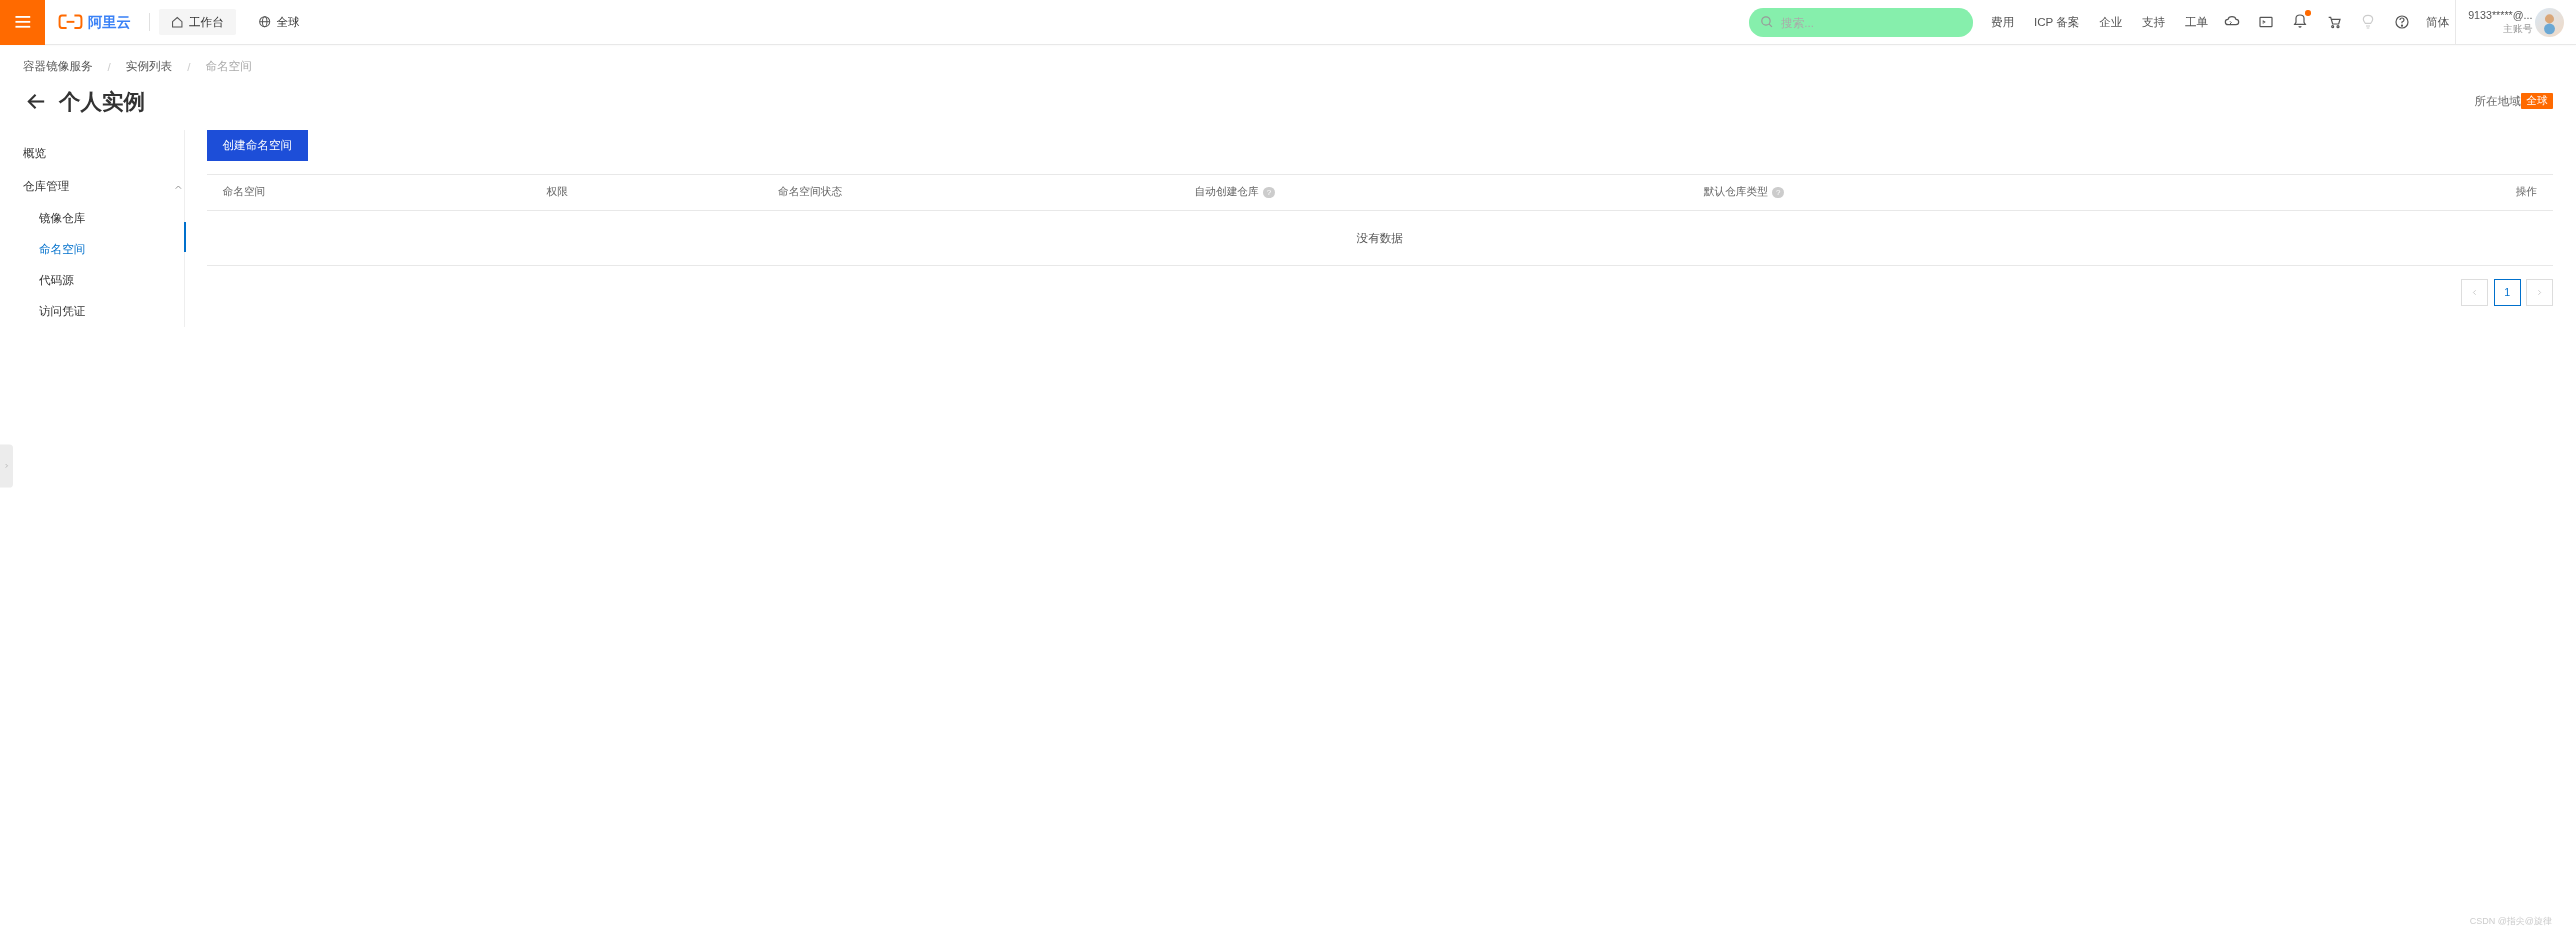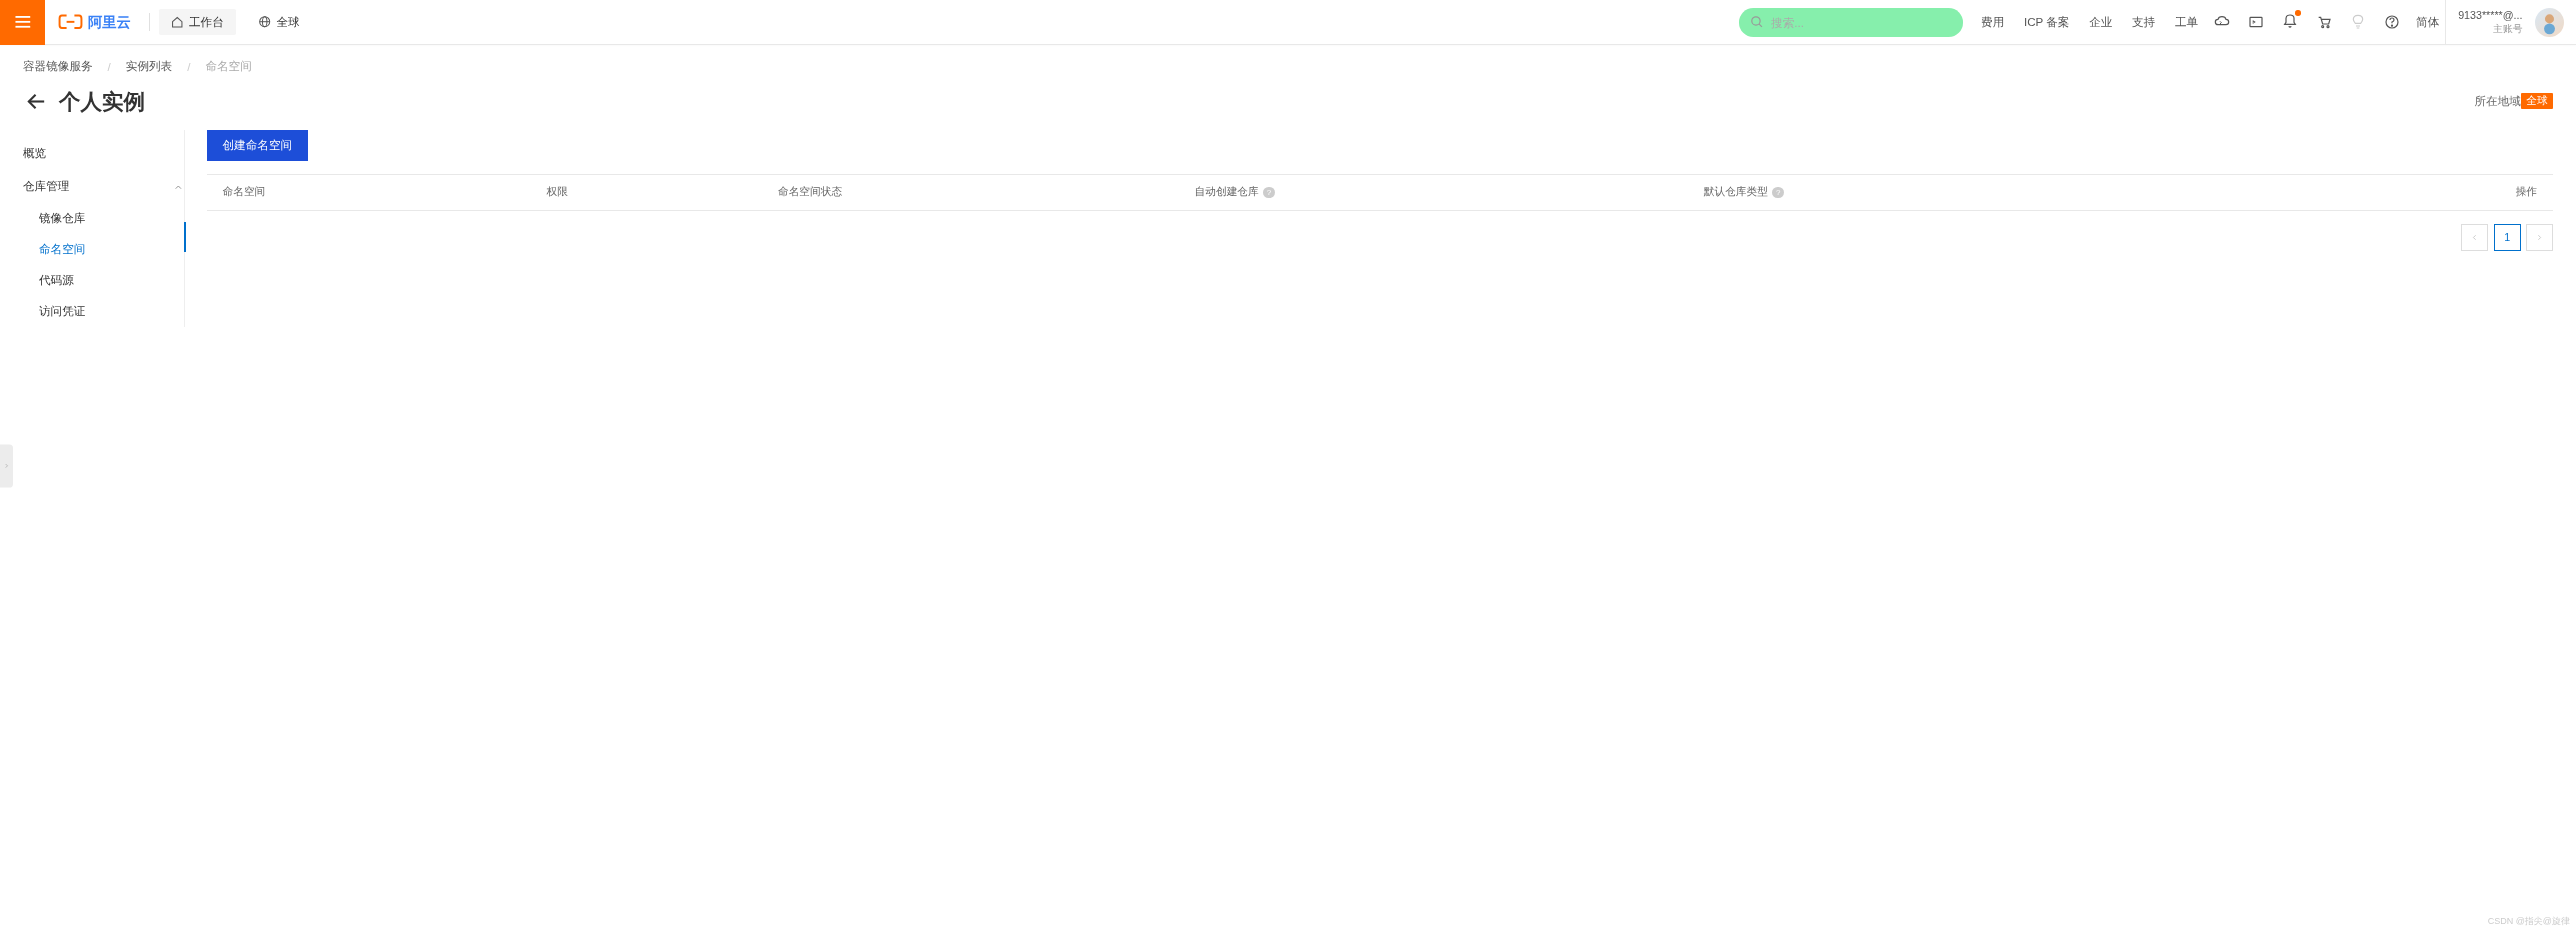--- a/index.html
+++ b/index.html
@@ -19,21 +19,21 @@
 .search-input { width: 224px; height: 29px; background: #86efac; border: none; border-radius: 14.3px; padding: 0 12.5px 0 32px; font-size: 11.6px; color: #666; outline: none; }
 .search-input::placeholder { color: #aaa; }
 .search-icon-pos { position: absolute; left: 10.7px; top: 7.2px; width: 14.3px; height: 14.3px; color: #999; }
 .nav-links { display: flex; align-items: center; gap: 19.7px; font-size: 11.6px; color: #555; }
 .nav-links > * { cursor: pointer; }
 .nav-icons { display: flex; align-items: center; gap: 18px; margin: 0 16px; }
 .nav-icons svg { width: 16px; height: 16px; cursor: pointer; color: #555; }
 .bell-wrap { position: relative; }
 .bell-dot { position: absolute; top: -2.7px; right: -2.7px; width: 5.4px; height: 5.4px; background: #ff6a00; border-radius: 50%; }
 .lang { font-size: 11.6px; color: #555; cursor: pointer; margin-right: 5.4px; }
-.account-wrap { border-left: 0.9px solid #e8e8e8; padding: 0 12.5px; height: 45px; display: flex; align-items: center; gap: 12px; cursor: pointer; }
+.account-wrap { border-left: 0.9px solid #e8e8e8; padding: 0 12.5px; height: 45px; display: flex; align-items: center; gap: 2px; cursor: pointer; }
 .account-text { text-align: right; line-height: 1.3; }
 .account-id { font-size: 10.7px; color: #555; }
 .account-type { font-size: 9.8px; color: #999; }
 .avatar { width: 29px; height: 29px; border-radius: 50%; background: linear-gradient(135deg,#d9e8f5,#f0d9c5); display: flex; align-items: center; justify-content: center; overflow: hidden; }
 
 
 .breadcrumb { display: flex; align-items: center; gap: 15px; padding: 14.3px 23px 0; font-size: 11.6px; color: #888; text-align: right; }
 .breadcrumb .bc-link { color: #555; cursor: pointer; }
 .breadcrumb .sep { color: #ccc; }
 .breadcrumb .bc-current { color: #aaa; }
@@ -72,21 +72,21 @@
 .help-icon { width: 11.6px; height: 11.6px; border-radius: 50%; background: #ccc; color: #fff; font-size: 8px; display: inline-flex; align-items: center; justify-content: center; cursor: pointer; }
 .empty { text-align: center; padding: 19.7px 0; font-size: 11.6px; color: #555; border-bottom: 0.9px solid #e8e8e8; }
 .pagination { display: flex; justify-content: flex-end; gap: 5.4px; padding: 12.5px 0; }
 .pg-btn { width: 27px; height: 27px; border: 0.9px solid #ddd; display: flex; align-items: center; justify-content: center; cursor: pointer; color: #bbb; font-size: 10.7px; }
 .pg-btn.current { border-color: #0070cc; color: #0070cc; }
 .pg-btn.disabled { cursor: not-allowed; }
 
 .expand-handle { position: fixed; left: 0; top: 50%; transform: translateY(-50%); width: 12.5px; height: 43px; background: #ececec; border-radius: 0 3.6px 3.6px 0; display: flex; align-items: center; justify-content: center; cursor: pointer; }
 .expand-handle svg { width: 7.2px; height: 10.7px; color: #999; }
 
-.watermark { position: fixed; right: 6px; bottom: 3.6px; font-size: 9px; color: #ccc; }
+.watermark { position: fixed; right: 24px; bottom: 3.6px; font-size: 9px; color: #ccc; }
 </style>
 </head>
 <body>
 
 <div class="top-header">
   <div class="hamburger">
     <svg viewBox="0 0 24 24" fill="none" stroke="#fff" stroke-width="2.2">
         <line x1="3" y1="6" x2="21" y2="6"></line>
         <line x1="3" y1="12" x2="21" y2="12"></line>
         <line x1="3" y1="18" x2="21" y2="18"></line>
@@ -225,20 +225,21 @@
         <div class="th th-auto">
           <span>自动创建仓库</span>
           <span class="help-icon">?</span>
         </div>
         <div class="th th-type">
           <span>默认仓库类型</span>
           <span class="help-icon">?</span>
         </div>
         <div class="th th-op">操作</div>
       </div>
+      <div class="empty">没有数据</div>
     </div>
     <div class="pagination">
       <div class="pg-btn disabled">
         <svg width="9" height="9" viewBox="0 0 24 24" fill="none" stroke="currentColor" stroke-width="2">
             <polyline points="15 6 9 12 15 18"></polyline>
           </svg>
       </div>
       <div class="pg-btn current">1</div>
       <div class="pg-btn disabled">
         <svg width="9" height="9" viewBox="0 0 24 24" fill="none" stroke="currentColor" stroke-width="2">

